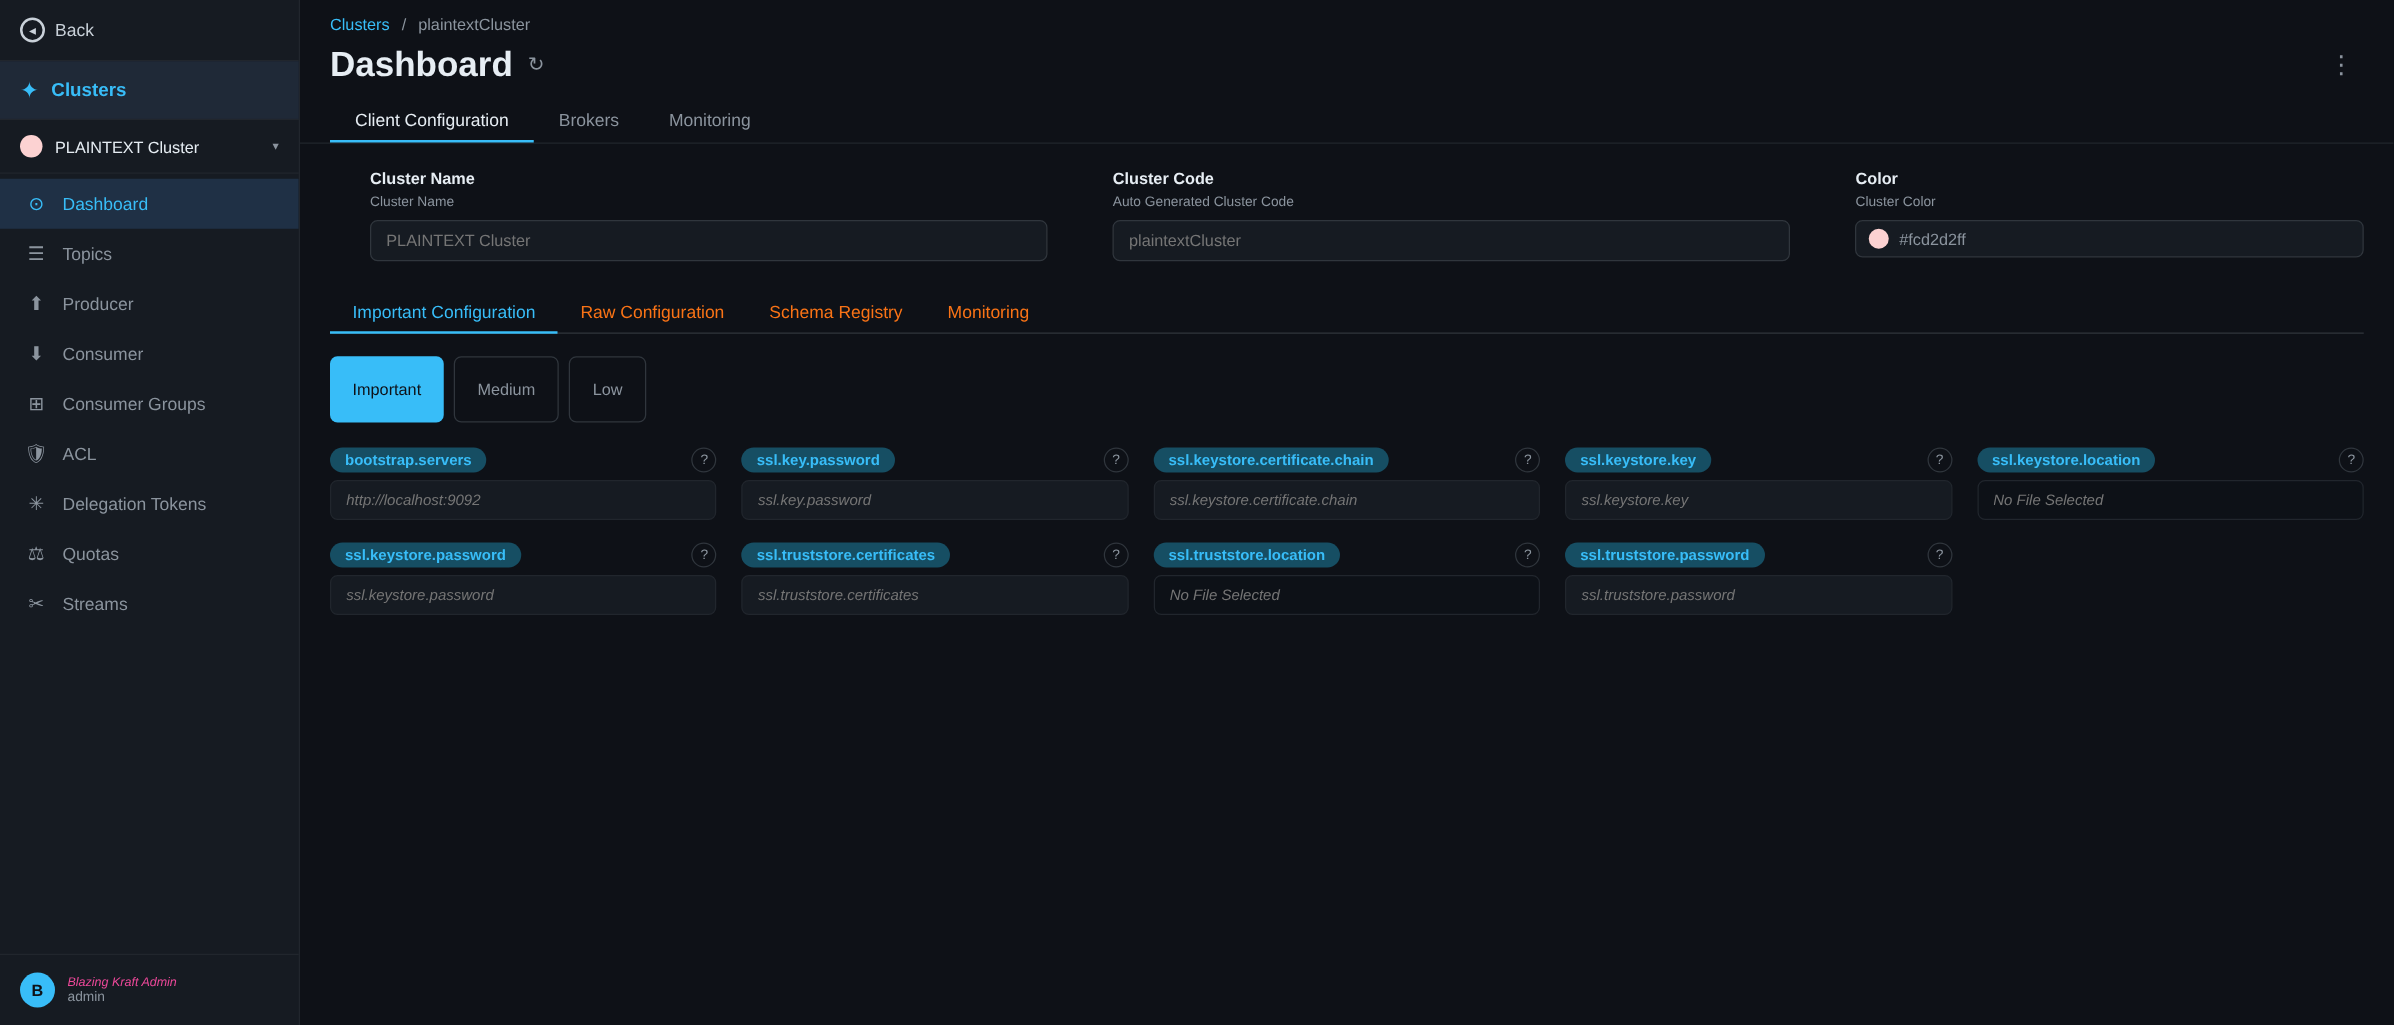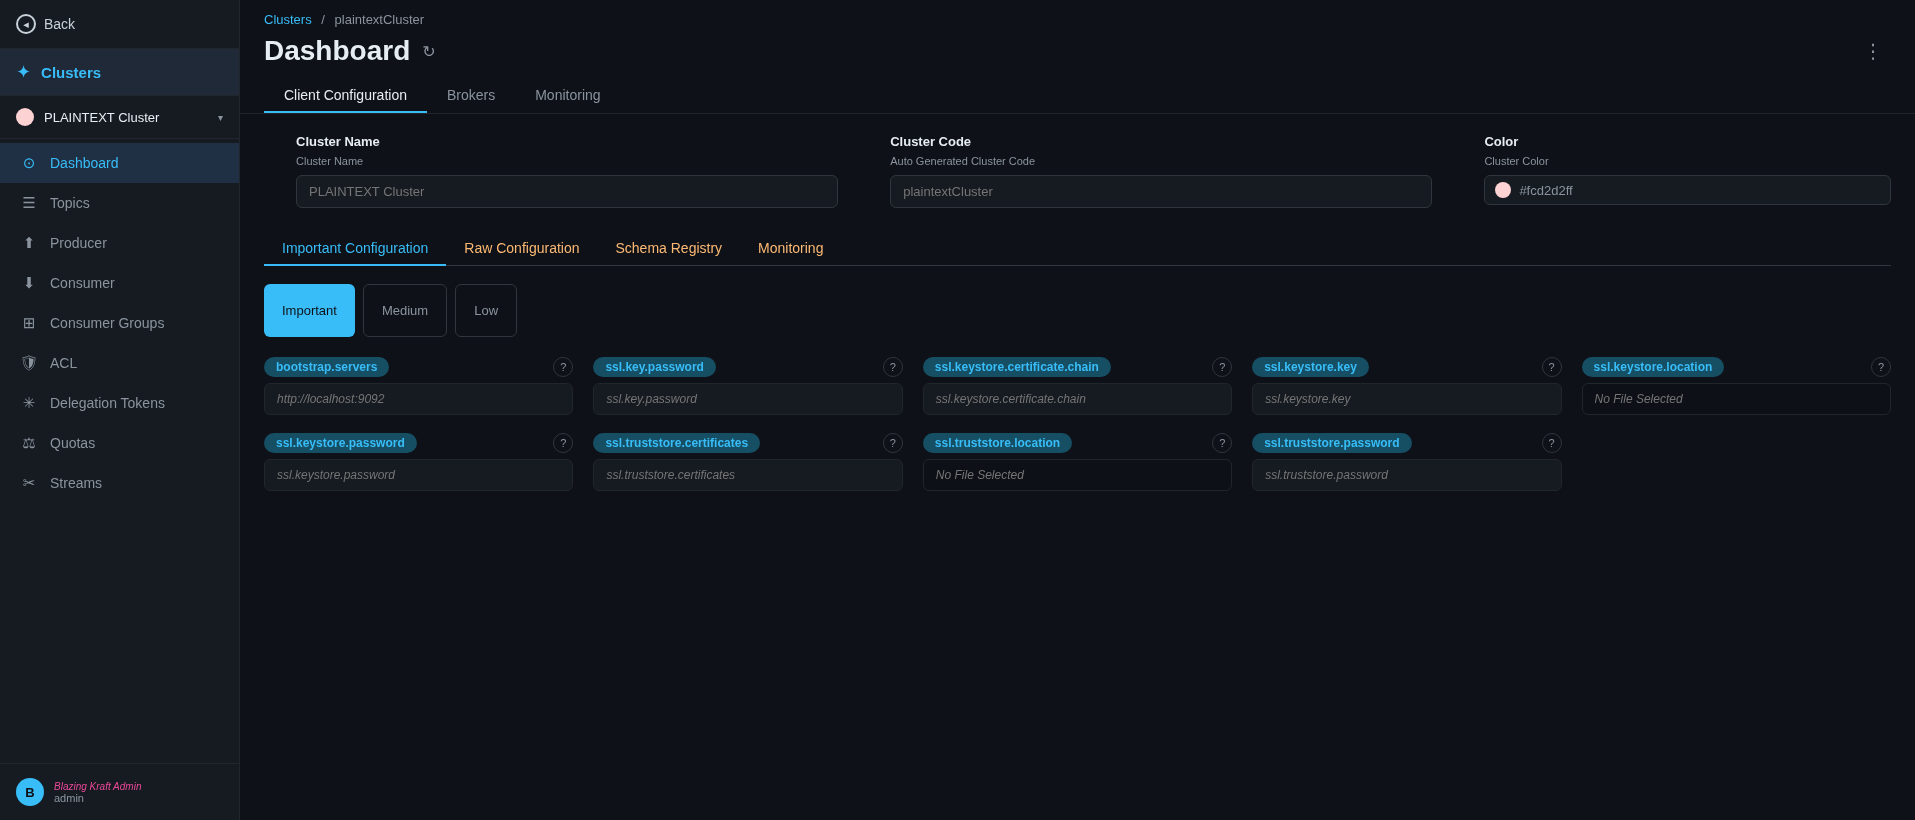--- a/index.html
+++ b/index.html
@@ -261,21 +261,21 @@
     
     .sub-tabs {
       display: flex;
       gap: 0;
       border-bottom: 1px solid #30363d;
       margin-bottom: 18px;
     }
     .sub-tab {
       padding: 8px 18px;
       cursor: pointer;
-      color: #fdba74;
+      color: #f97316;
       border-bottom: 2px solid transparent;
       font-size: 14px;
       transition: color 0.15s;
       margin-bottom: -1px;
     }
     .sub-tab.active {
       color: #38bdf8;
       border-bottom: 2px solid #38bdf8;
     }
 

